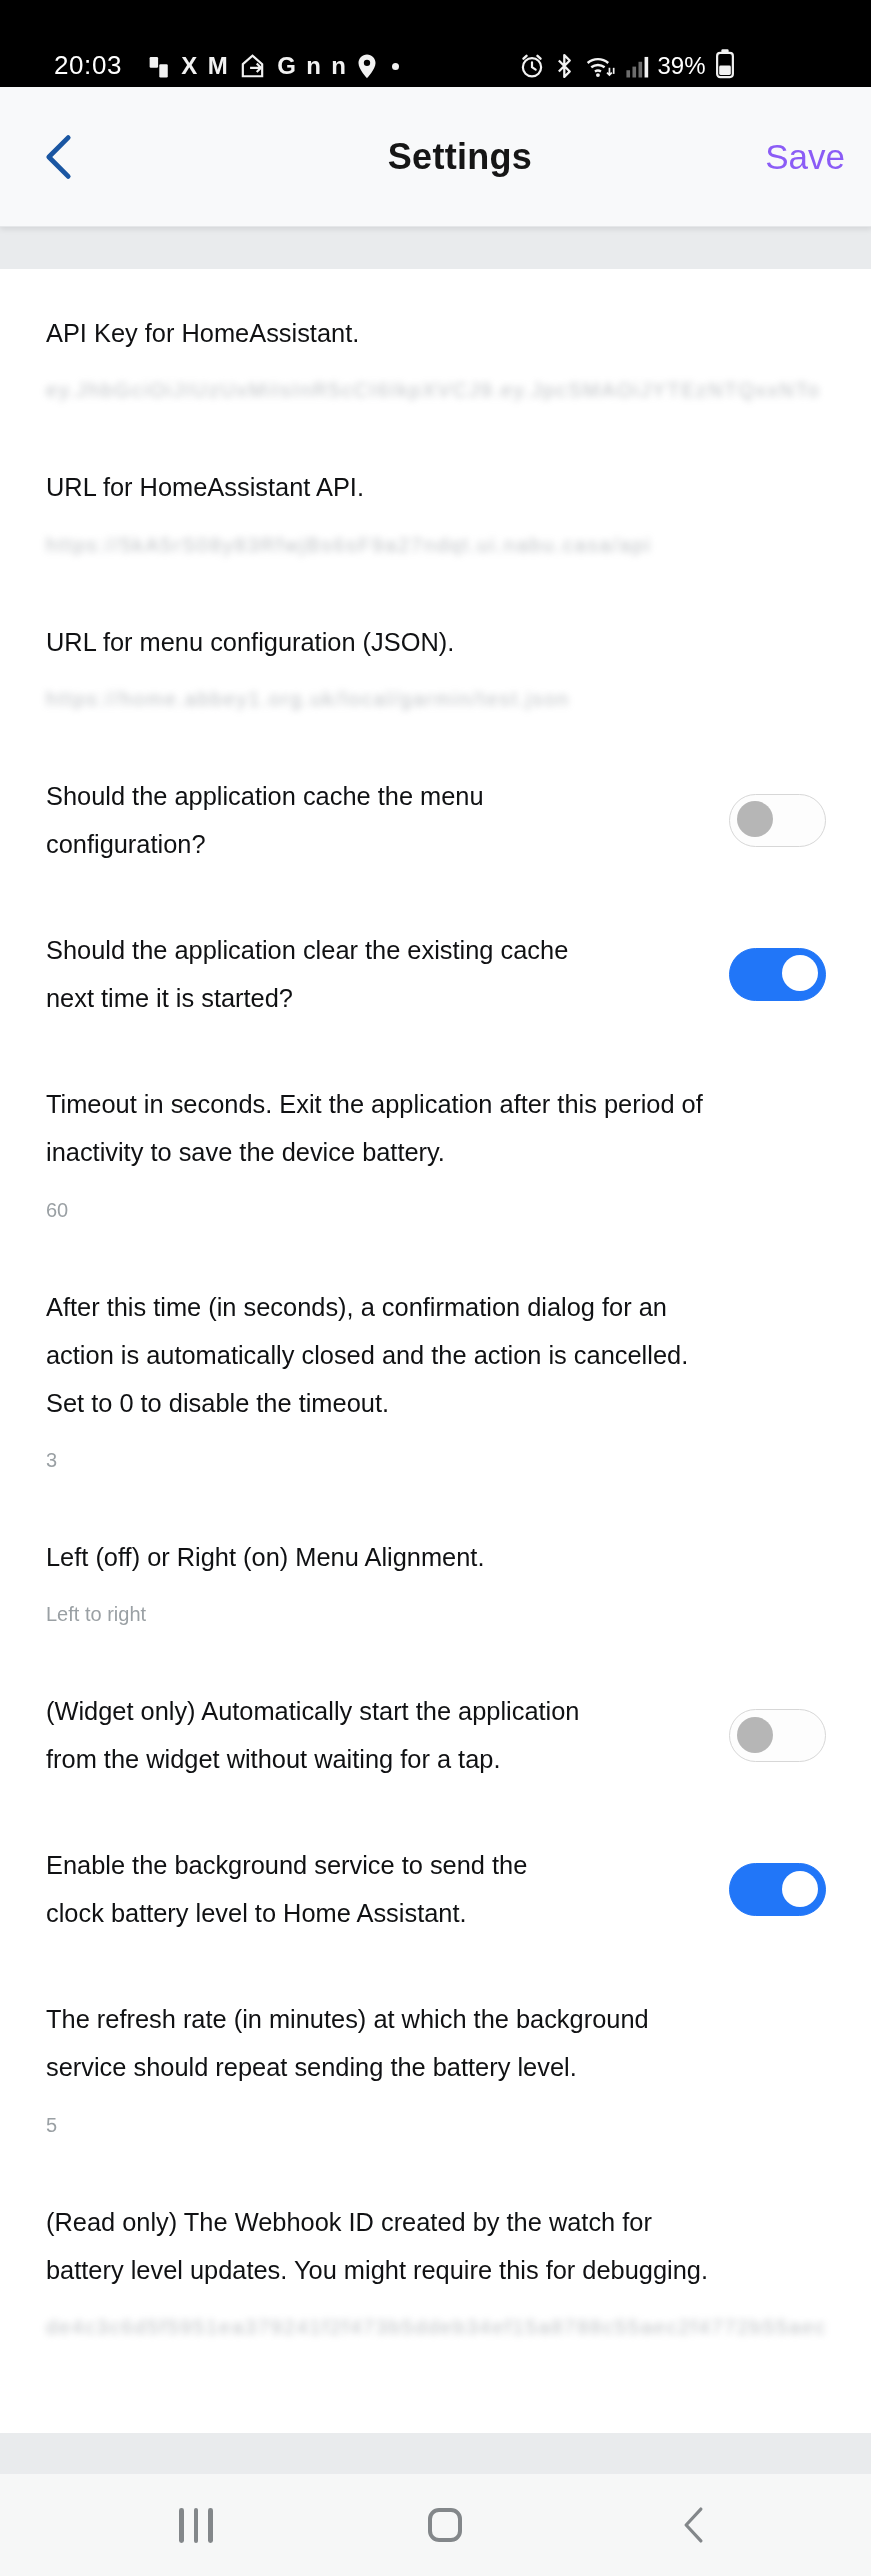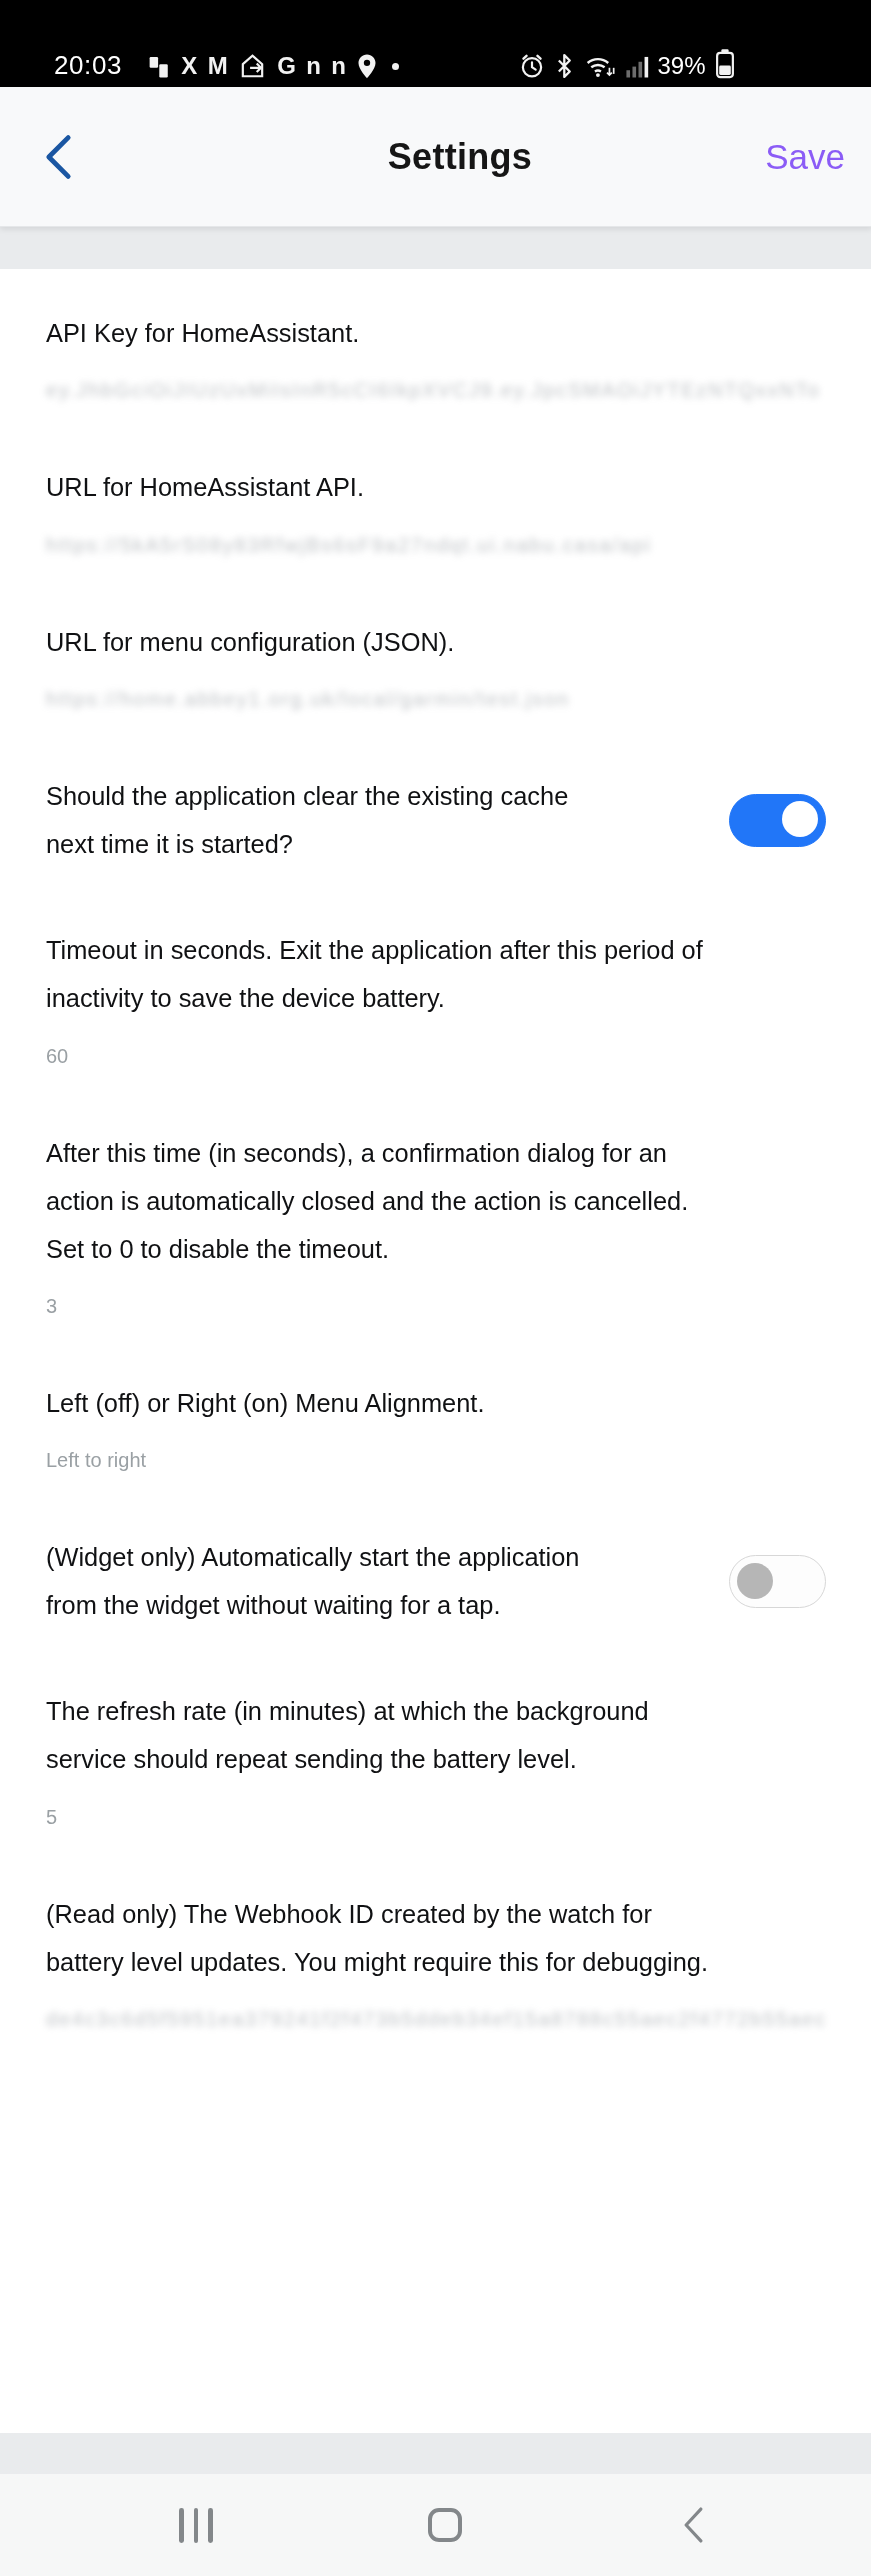--- a/index.html
+++ b/index.html
@@ -161,40 +161,52 @@
       </div>
       <div class="row">
         <div class="label">URL for HomeAssistant API.</div>
         <div class="value blurred">https://5kA5rS08y83RfwjBs6sF9a27ndqt.ui.nabu.casa/api</div>
       </div>
       <div class="row">
         <div class="label">URL for menu configuration (JSON).</div>
         <div class="value blurred">https://home.abbey1.org.uk/local/garmin/test.json</div>
       </div>
       <div class="row has-toggle">
+        <div class="label">Should the application cache the menu configuration?</div>
+        <div class="switch off">
+          <div class="knob"></div>
+        </div>
+      </div>
+      <div class="row has-toggle">
         <div class="label">Should the application clear the existing cache next time it is started?</div>
         <div class="switch on">
           <div class="knob"></div>
         </div>
       </div>
       <div class="row">
         <div class="label">Timeout in seconds. Exit the application after this period of inactivity to save the device battery.</div>
         <div class="value">60</div>
       </div>
       <div class="row">
         <div class="label">After this time (in seconds), a confirmation dialog for an action is automatically closed and the action is cancelled. Set to 0 to disable the timeout.</div>
         <div class="value">3</div>
       </div>
       <div class="row">
         <div class="label">Left (off) or Right (on) Menu Alignment.</div>
         <div class="value">Left to right</div>
       </div>
       <div class="row has-toggle">
         <div class="label">(Widget only) Automatically start the application from the widget without waiting for a tap.</div>
         <div class="switch off">
+          <div class="knob"></div>
+        </div>
+      </div>
+      <div class="row has-toggle">
+        <div class="label">Enable the background service to send the clock battery level to Home Assistant.</div>
+        <div class="switch on">
           <div class="knob"></div>
         </div>
       </div>
       <div class="row">
         <div class="label">The refresh rate (in minutes) at which the background service should repeat sending the battery level.</div>
         <div class="value">5</div>
       </div>
       <div class="row">
         <div class="label">(Read only) The Webhook ID created by the watch for battery level updates. You might require this for debugging.</div>
         <div class="value blurred">de4c3c6d5f5951ea379241f2f473b5ddeb34ef15a8788c55aec2f4772b55aec</div>

